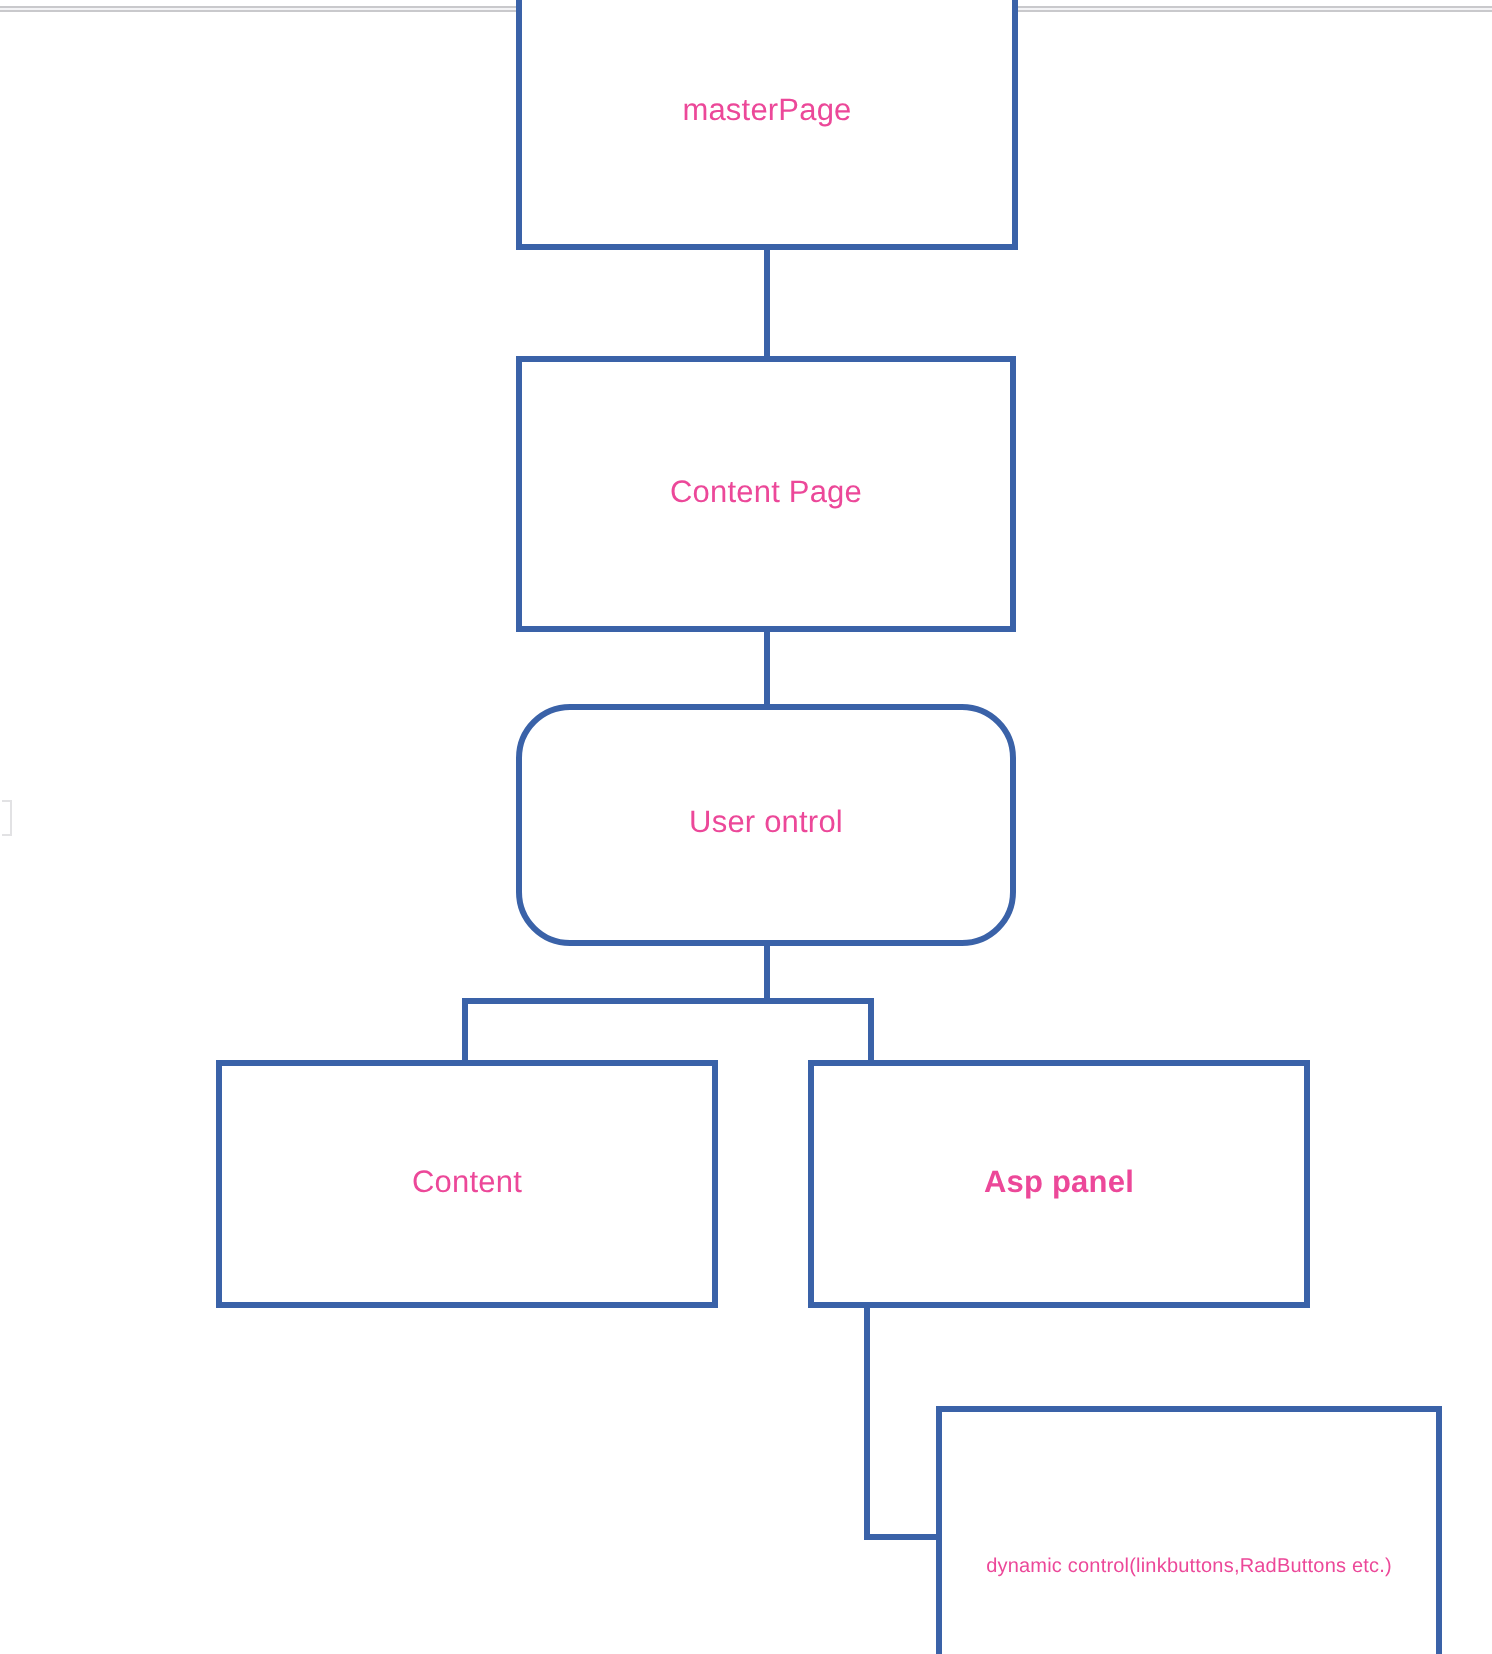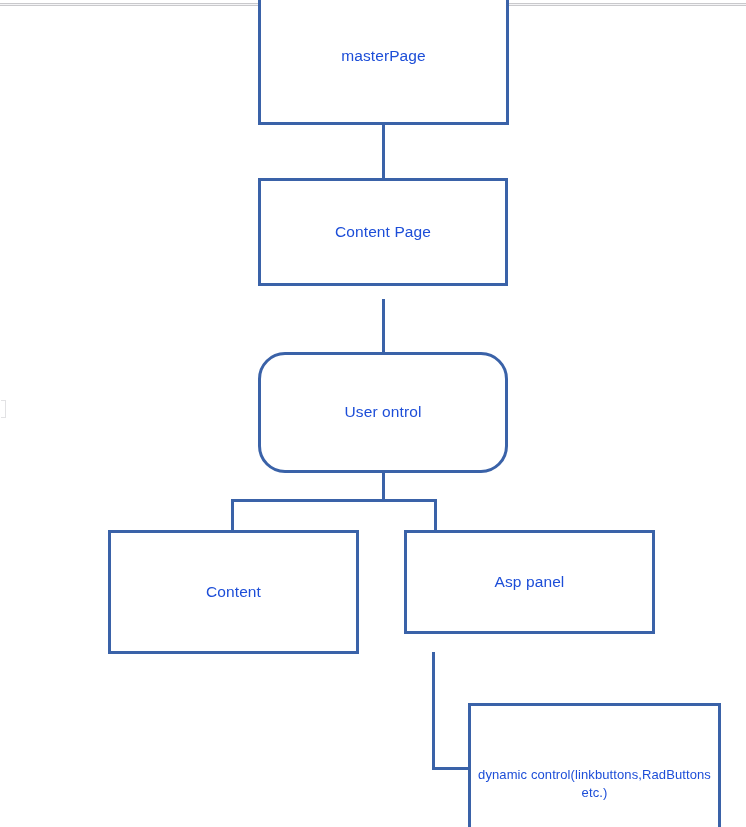--- a/index.html
+++ b/index.html
@@ -67,30 +67,30 @@
     position: absolute;
     box-sizing: border-box;
     border: 3px solid #3a62a8;
     background: #ffffff;
     display: flex;
     align-items: center;
     justify-content: center;
     z-index: 3;
   }
   .node-label {
-    color: #1d4ed8;
+    color: #ec4899;
     font-size: 15.5px;
     line-height: 1.32;
     text-align: center;
     letter-spacing: 0.1px;
     padding: 0 6px;
     white-space: pre-line;
   }
   .node-label.multi {
-    font-size: 13px;
+    font-size: 10px;
     line-height: 1.36;
     margin-top: 26px;
   }
 
   
   .conn {
     position: absolute;
     background: #3a62a8;
     z-index: 1;
   }
@@ -117,33 +117,33 @@
   <div class="conn v" style="left: 231px; top: 499px; height: 33px; background: rgb(58, 98, 168);"></div>
   <div class="conn v" style="left: 434px; top: 499px; height: 33px; background: rgb(58, 98, 168);"></div>
 
   <div class="conn v" style="left: 432px; top: 652px; height: 118px; background: rgb(58, 98, 168);"></div>
   <div class="conn h" style="left: 432px; top: 767px; width: 40px; background: rgb(58, 98, 168);"></div>
 
   <div class="node" style="left: 258px; top: -12px; width: 251px; height: 137px; border-color: rgb(58, 98, 168);">
     <span class="node-label">masterPage</span>
   </div>
 
-  <div class="node" style="left: 258px; top: 178px; width: 250px; height: 108px; border-color: rgb(58, 98, 168);">
+  <div class="node" style="left: 258px; top: 178px; width: 250px; height: 138px; border-color: rgb(58, 98, 168);">
     <span class="node-label">Content Page</span>
   </div>
 
   <div class="node" style="left: 258px; top: 352px; width: 250px; height: 121px; border-color: rgb(58, 98, 168); border-radius: 27px;">
     <span class="node-label">User ontrol</span>
   </div>
 
   <div class="node" style="left: 108px; top: 530px; width: 251px; height: 124px; border-color: rgb(58, 98, 168);">
     <span class="node-label">Content</span>
   </div>
 
-  <div class="node" style="left: 404px; top: 530px; width: 251px; height: 104px; border-color: rgb(58, 98, 168);">
+  <div class="node" style="left: 404px; top: 530px; width: 251px; height: 124px; border-color: rgb(58, 98, 168); font-weight: bold;">
     <span class="node-label">Asp panel</span>
   </div>
 
   <div class="node" style="left: 468px; top: 703px; width: 253px; height: 136px; border-color: rgb(58, 98, 168);">
     <span class="node-label multi">dynamic control(linkbuttons,RadButtons etc.)</span>
   </div>
 
 </div>
 
 </body></html>

